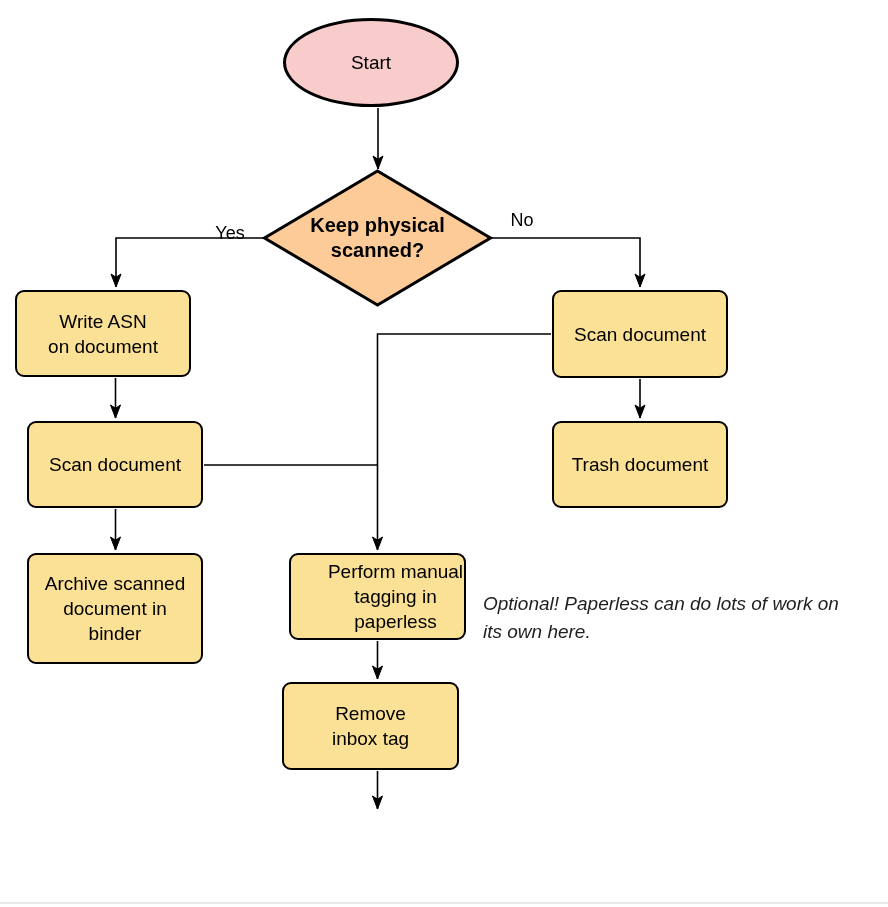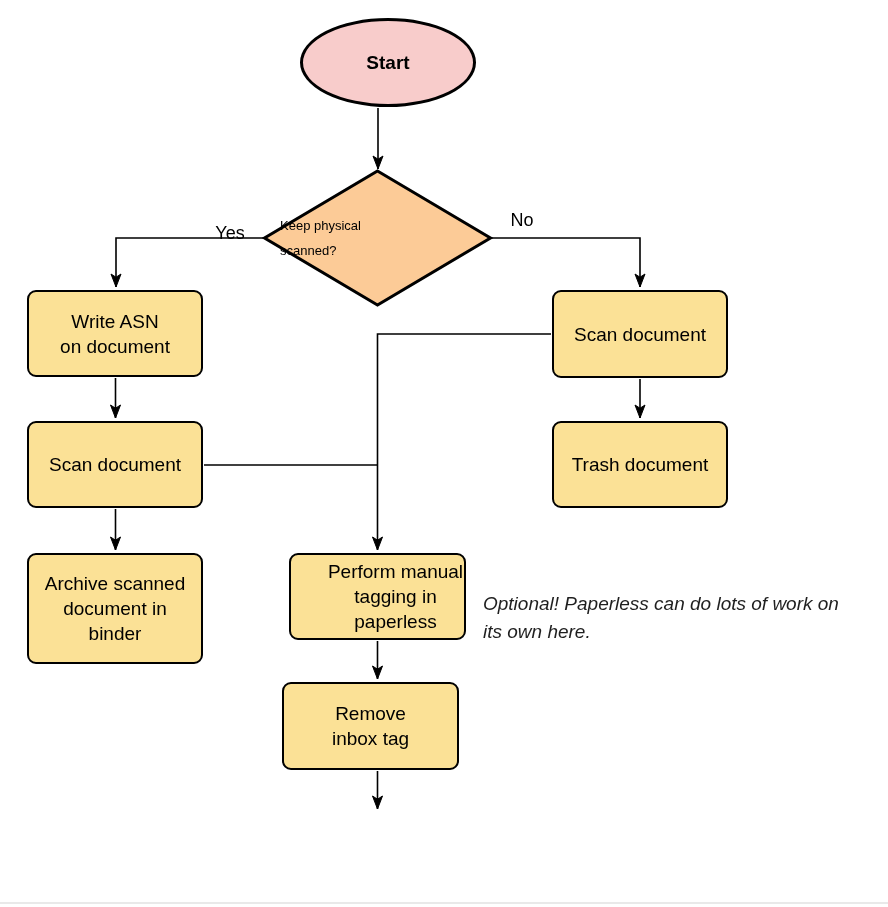--- a/index.html
+++ b/index.html
@@ -37,23 +37,25 @@
     border-radius: 50%;
   }
   .label-line { white-space: nowrap; }
 
   
   .decision-label {
     position: absolute;
     left: 280px;
     top: 213px;
     width: 195px;
-    font-size: 13px;
+    text-align: center;
+    font-size: 20px;
     line-height: 25px;
     z-index: 3;
+    font-weight: bold;
   }
 
   
   svg.wires {
     position: absolute;
     left: 0; top: 0;
     width: 888px; height: 907px;
     z-index: 2;
     pointer-events: none;
   }
@@ -100,25 +102,25 @@
     width: 888px;
     height: 1.5px;
     background: #e9e9e9;
   }
 </style>
 </head>
 <body>
 
 <div class="canvas">
 
-  <div class="node terminal" style="left:300px; top:18px; width:176px; height:89px;font-weight:bold;">
+  <div class="node terminal" style="left:283px; top:18px; width:176px; height:89px;">
     <div class="label-line">Start</div>
   </div>
 
-  <div class="node" style="left:27px; top:290px; width:176px; height:87px;">
+  <div class="node" style="left:15px; top:290px; width:176px; height:87px;">
     <div class="label-line">Write ASN</div>
     <div class="label-line">on document</div>
   </div>
 
   <div class="node" style="left:27px; top:421px; width:176px; height:87px;">
     <div class="label-line">Scan document</div>
   </div>
 
   <div class="node" style="left:27px; top:553px; width:176px; height:111px;">
     <div class="label-line">Archive scanned</div>

